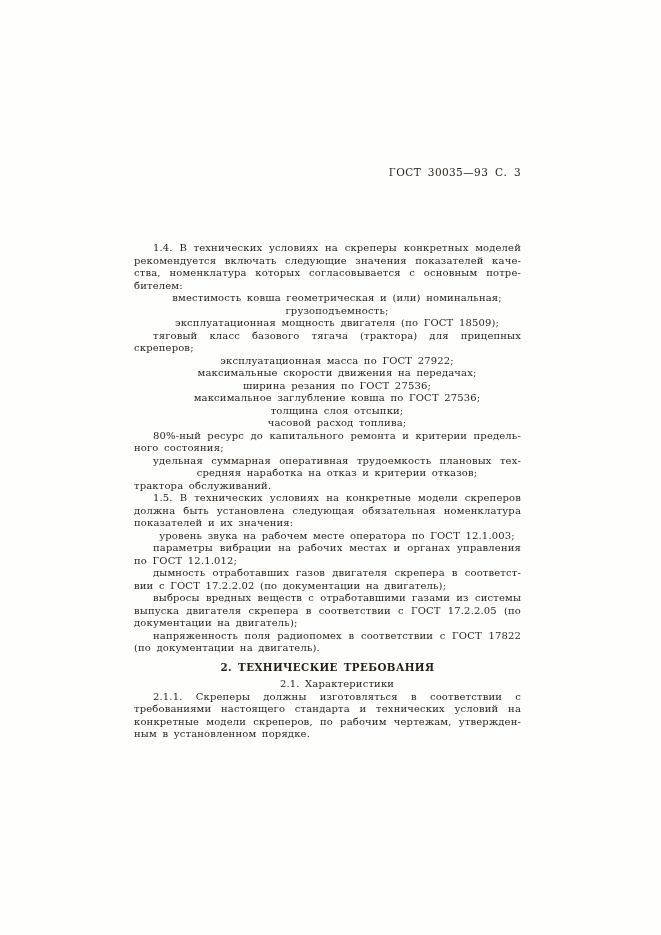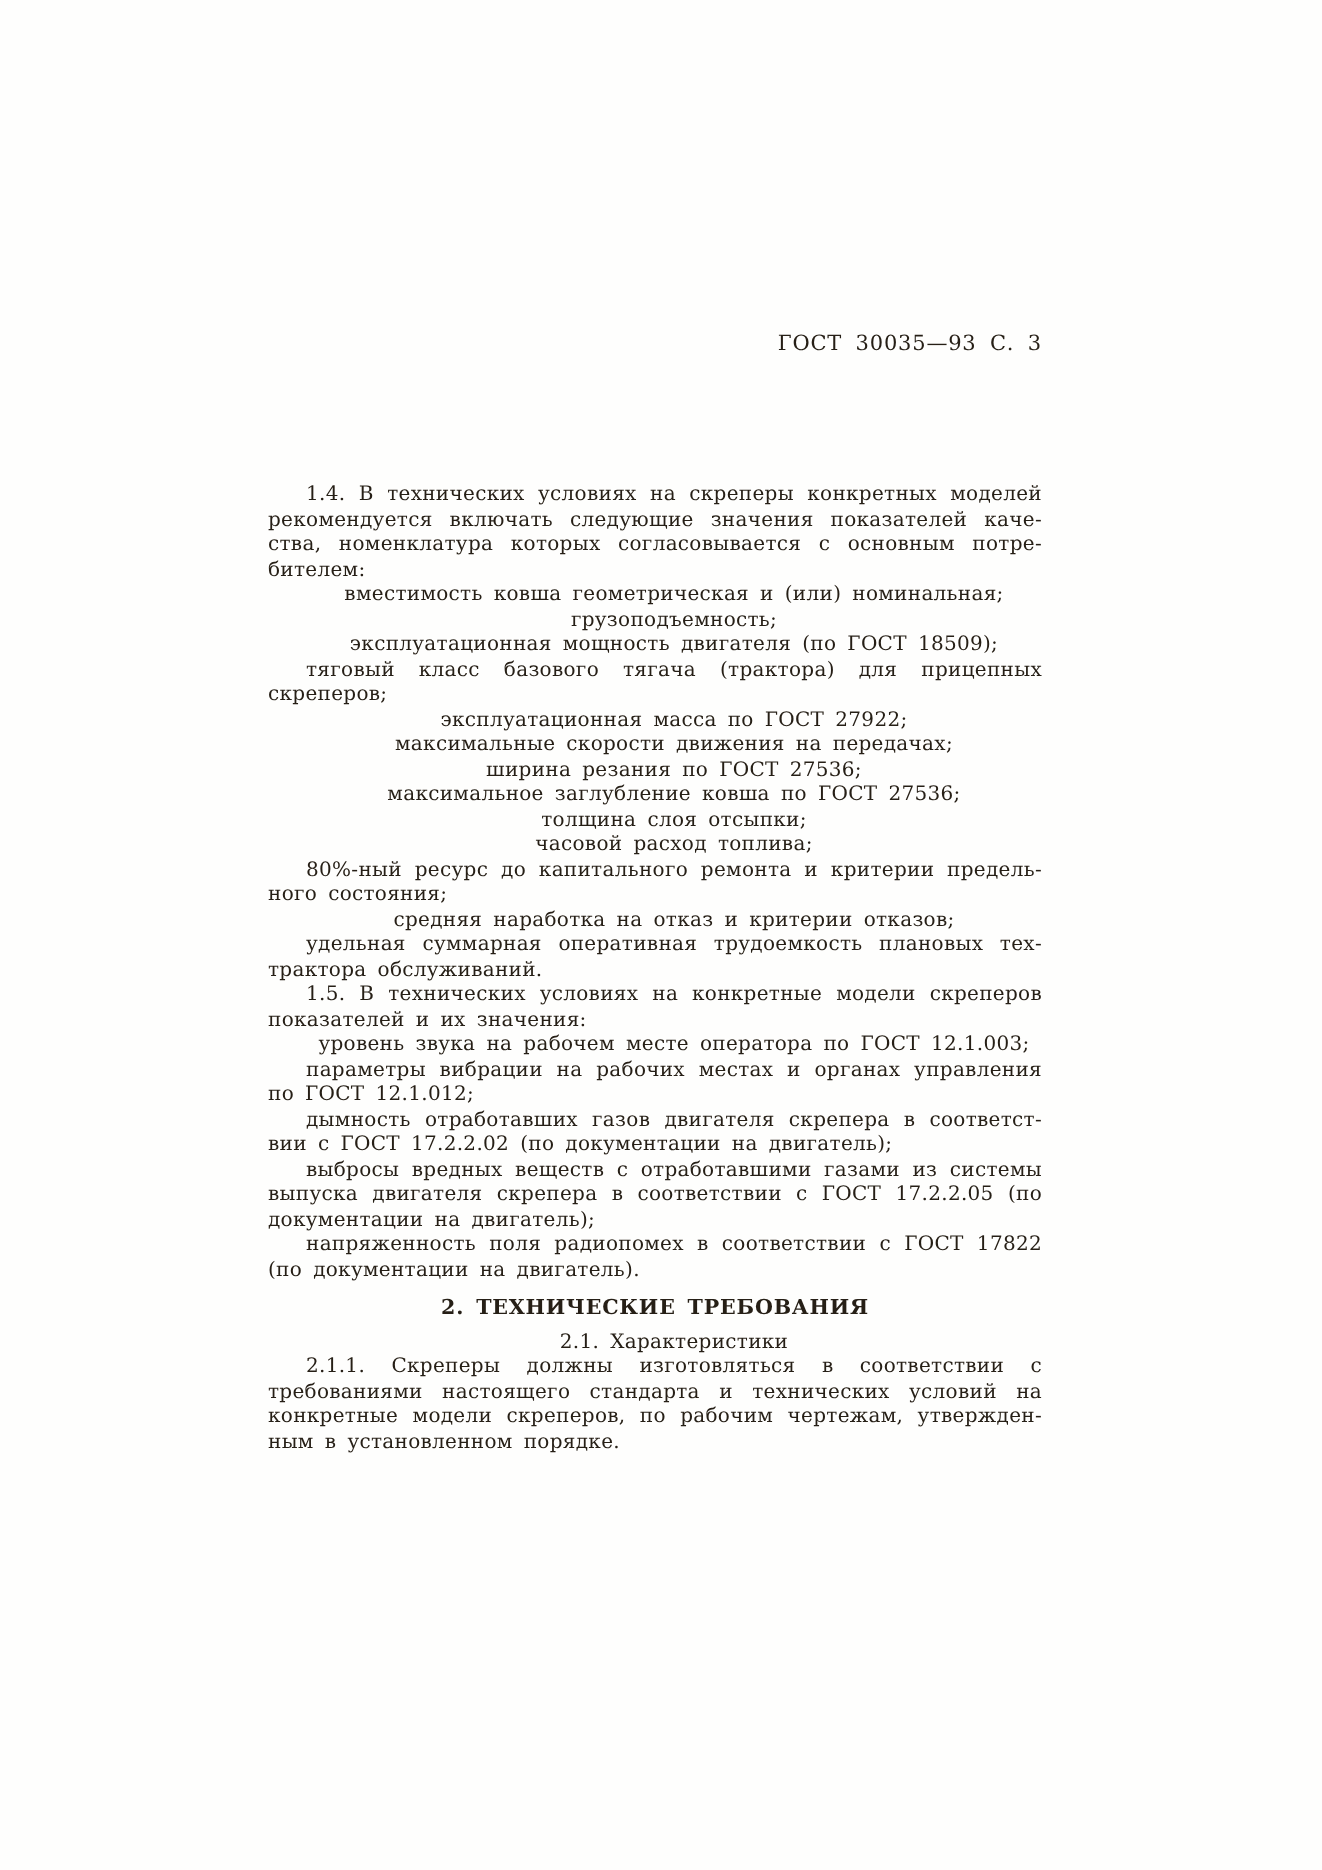--- a/index.html
+++ b/index.html
@@ -69,27 +69,28 @@
       <div class="line ind jst">тяговый класс базового тягача (трактора) для прицепных</div>
       <div class="line">скреперов;</div>
       <div class="line ind">эксплуатационная масса по ГОСТ 27922;</div>
       <div class="line ind">максимальные скорости движения на передачах;</div>
       <div class="line ind">ширина резания по ГОСТ 27536;</div>
       <div class="line ind">максимальное заглубление ковша по ГОСТ 27536;</div>
       <div class="line ind">толщина слоя отсыпки;</div>
       <div class="line ind">часовой расход топлива;</div>
       <div class="line ind jst">80%-ный ресурс до капитального ремонта и критерии предель-</div>
       <div class="line">ного состояния;</div>
+      <div class="line ind jst">удельная суммарная оперативная трудоемкость плановых тех-</div>
       <div class="line ind">средняя наработка на отказ и критерии отказов;</div>
-      <div class="line ind jst">удельная суммарная оперативная трудоемкость плановых тех-</div>
       <div class="line">трактора обслуживаний.</div>
     </div>
 
     <div>
       <div class="line ind jst">1.5. В технических условиях на конкретные модели скреперов</div>
+      <div class="line jst">должна быть установлена следующая обязательная номенклатура</div>
       <div class="line">показателей и их значения:</div>
     </div>
 
     <div>
       <div class="line ind">уровень звука на рабочем месте оператора по ГОСТ 12.1.003;</div>
       <div class="line ind jst">параметры вибрации на рабочих местах и органах управления</div>
       <div class="line">по ГОСТ 12.1.012;</div>
       <div class="line ind jst">дымность отработавших газов двигателя скрепера в соответст-</div>
       <div class="line">вии с ГОСТ 17.2.2.02 (по документации на двигатель);</div>
       <div class="line ind jst">выбросы вредных веществ с отработавшими газами из системы</div>

